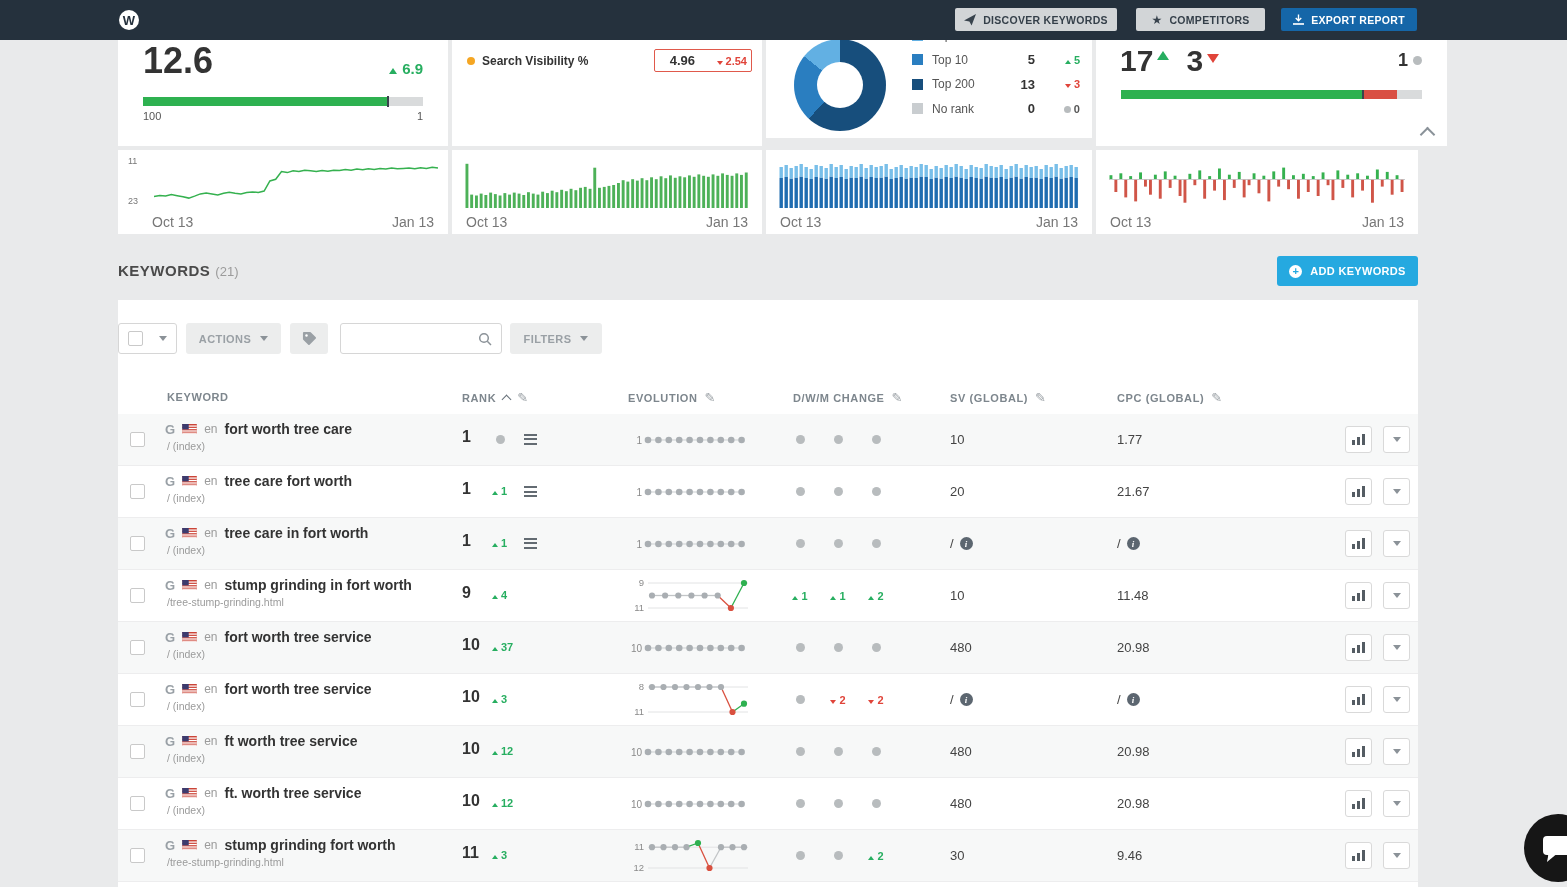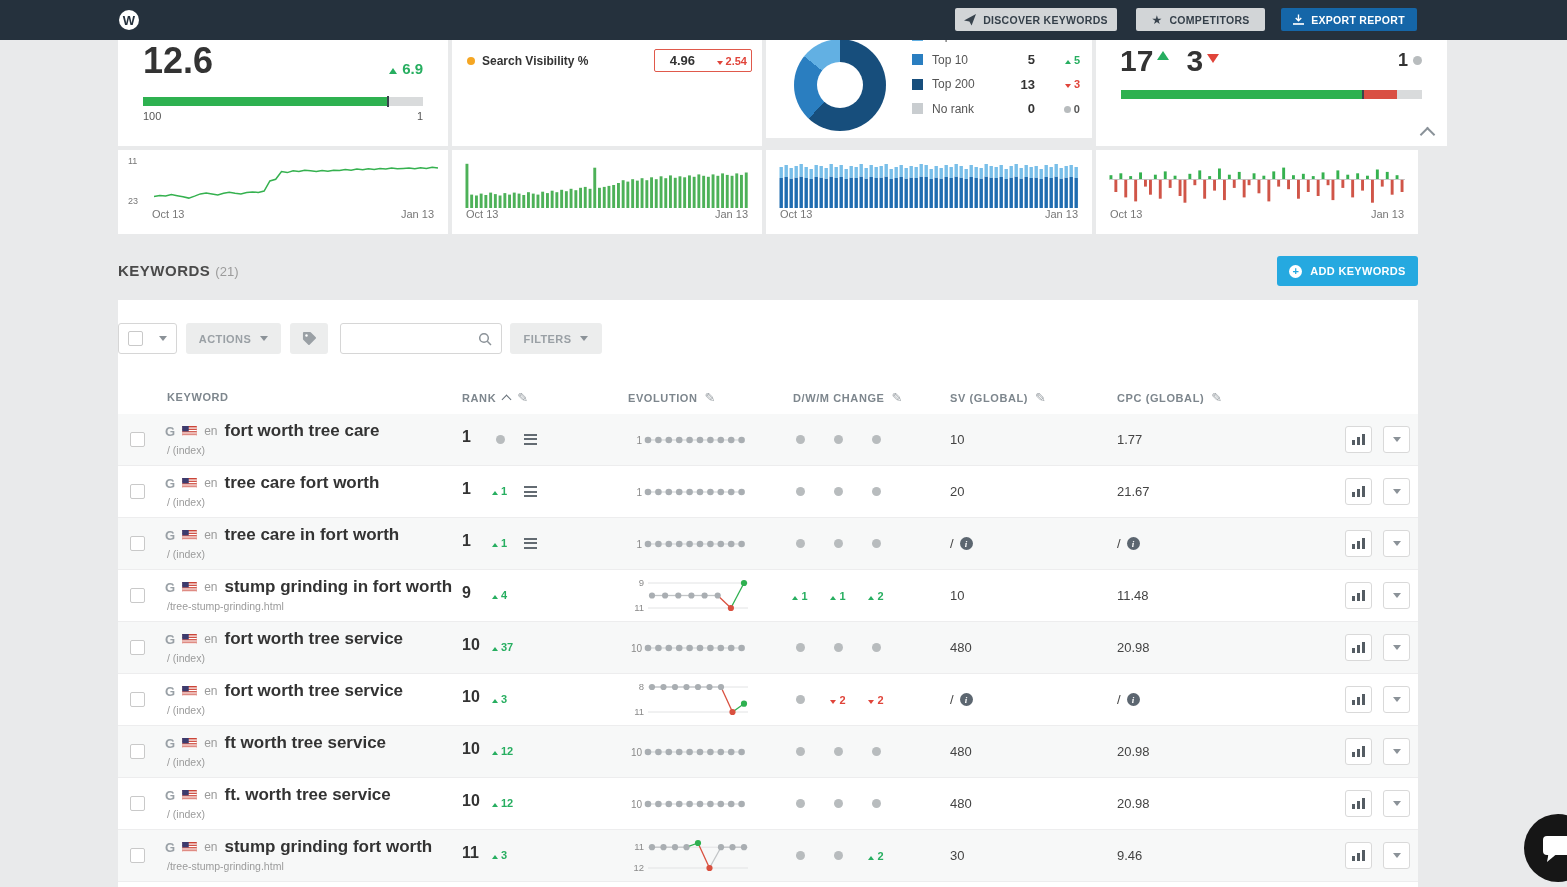--- a/index.html
+++ b/index.html
@@ -57,21 +57,21 @@
   #move-bar{top:50px;display:flex}
   #move-bar .seg{height:100%;display:block}
   .collapse{position:absolute;right:14px;bottom:6px;width:9px;height:9px;border-left:2px solid #8a9299;border-top:2px solid #8a9299;transform:rotate(45deg);cursor:pointer}
   
   #s-rank{left:118px;top:150px;width:330px;height:84px}
   #s-vis{left:452px;top:150px;width:310px;height:84px}
   #s-serp{left:766px;top:150px;width:326px;height:84px}
   #s-move{left:1096px;top:150px;width:322px;height:84px}
   .spark svg{position:absolute;top:8px}
   #svg-rank{left:34px}#svg-vis{left:13px}#svg-serp{left:13px}#svg-move{left:13px}
-  .spark-x{position:absolute;bottom:14px;font-size:11px;color:#777}
+  .spark-x{position:absolute;bottom:4px;font-size:14px;color:#777}
   .spark-x.l{left:34px}
   #s-vis .spark-x.l,#s-serp .spark-x.l,#s-move .spark-x.l{left:14px}
   .spark-x.r{right:14px}
   .ylab{position:absolute;left:10px;font-size:9px;color:#777}
   .ylab.t{top:6px}.ylab.b{top:46px}
   
   .kw-head{position:absolute;left:118px;top:262px;font-size:15px;letter-spacing:.5px;color:#4a4a4a;font-weight:bold}
   .kw-count{color:#9b9b9b;font-weight:normal;font-size:13px;margin-left:5px;letter-spacing:0}
   #btn-add{position:absolute;left:1277px;top:256px;width:141px;height:30px;background:#25a9e0;color:#fff;border:none;border-radius:3px;font-weight:bold;font-size:11px;letter-spacing:.3px;display:flex;align-items:center;justify-content:center;gap:8px;font-family:inherit;cursor:pointer}
   .plus-circle{width:13px;height:13px;border-radius:50%;background:#fff;color:#25a9e0;font-size:11px;font-weight:bold;display:flex;align-items:center;justify-content:center;line-height:0}
@@ -95,21 +95,21 @@
   
   .rows{position:absolute;top:114px;left:0;right:0}
   .krow{position:relative;height:51px;border-bottom:1px solid #ededee;background:#fff}
   .krow.alt{background:#f7f8f8}
   .krow .cb{position:absolute;left:12px;top:18px}
   .kwcell{position:absolute;left:47px;top:7px}
   .kline1{display:flex;align-items:center;gap:7px}
   .gicon{color:#99a0a6;font-weight:bold;font-size:13px}
   .flag{width:15px;height:10px;display:block}
   .lang{color:#9b9b9b;font-size:12px}
-  .kwtext{color:#333;font-weight:bold;font-size:17px;cursor:pointer}
+  .kwtext{color:#333;font-weight:bold;font-size:14px;cursor:pointer}
   .kpath{margin-top:3px;font-size:10.5px;color:#9b9b9b;padding-left:2px}
   .rankval{position:absolute;left:344px;top:14px;font-size:16px;font-weight:bold;color:#333}
   .rankdot{position:absolute;left:378px;top:21px}
   .rankchg{position:absolute;left:374px;top:19px;font-size:11px;font-weight:bold}
   .listicon{position:absolute;left:406px;top:20px;width:13px;height:11px;cursor:pointer;background:linear-gradient(#636b72 0 2px,transparent 2px 4.5px,#636b72 4.5px 6.5px,transparent 6.5px 9px,#636b72 9px 11px)}
   .evosvg{position:absolute;left:508px;top:7px}
   .dwm{position:absolute;top:0;height:51px;width:28px;display:flex;align-items:center;justify-content:center;font-size:11px;font-weight:bold}
   .numcell{position:absolute;top:18px;font-size:13px;color:#444;display:flex;gap:6px;align-items:center}
   .sv{left:832px}.cpc{left:999px}
   .act-btn{position:absolute;top:12px;width:27px;height:27px;background:#fff;border:1px solid #d9d9d9;border-radius:3px;cursor:pointer;display:flex;align-items:center;justify-content:center;box-sizing:border-box}

